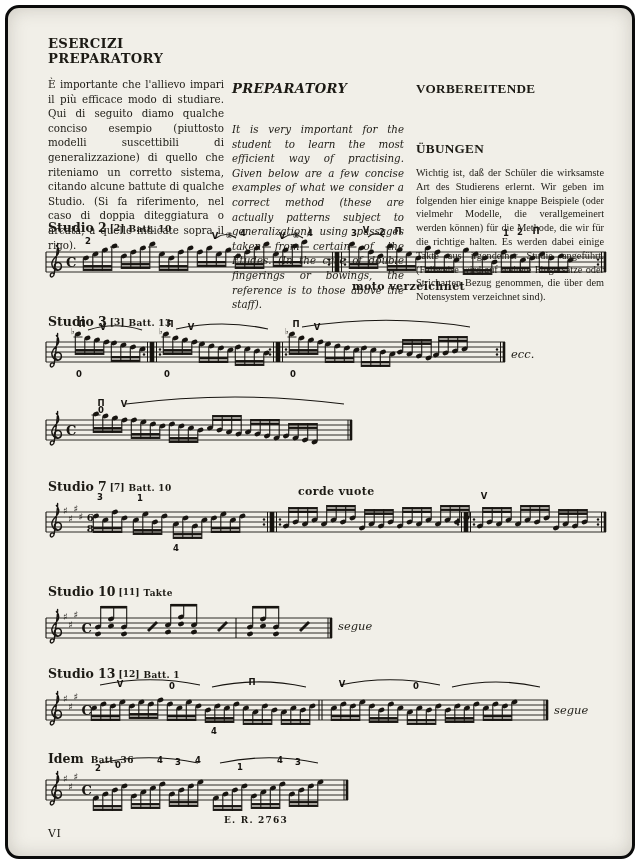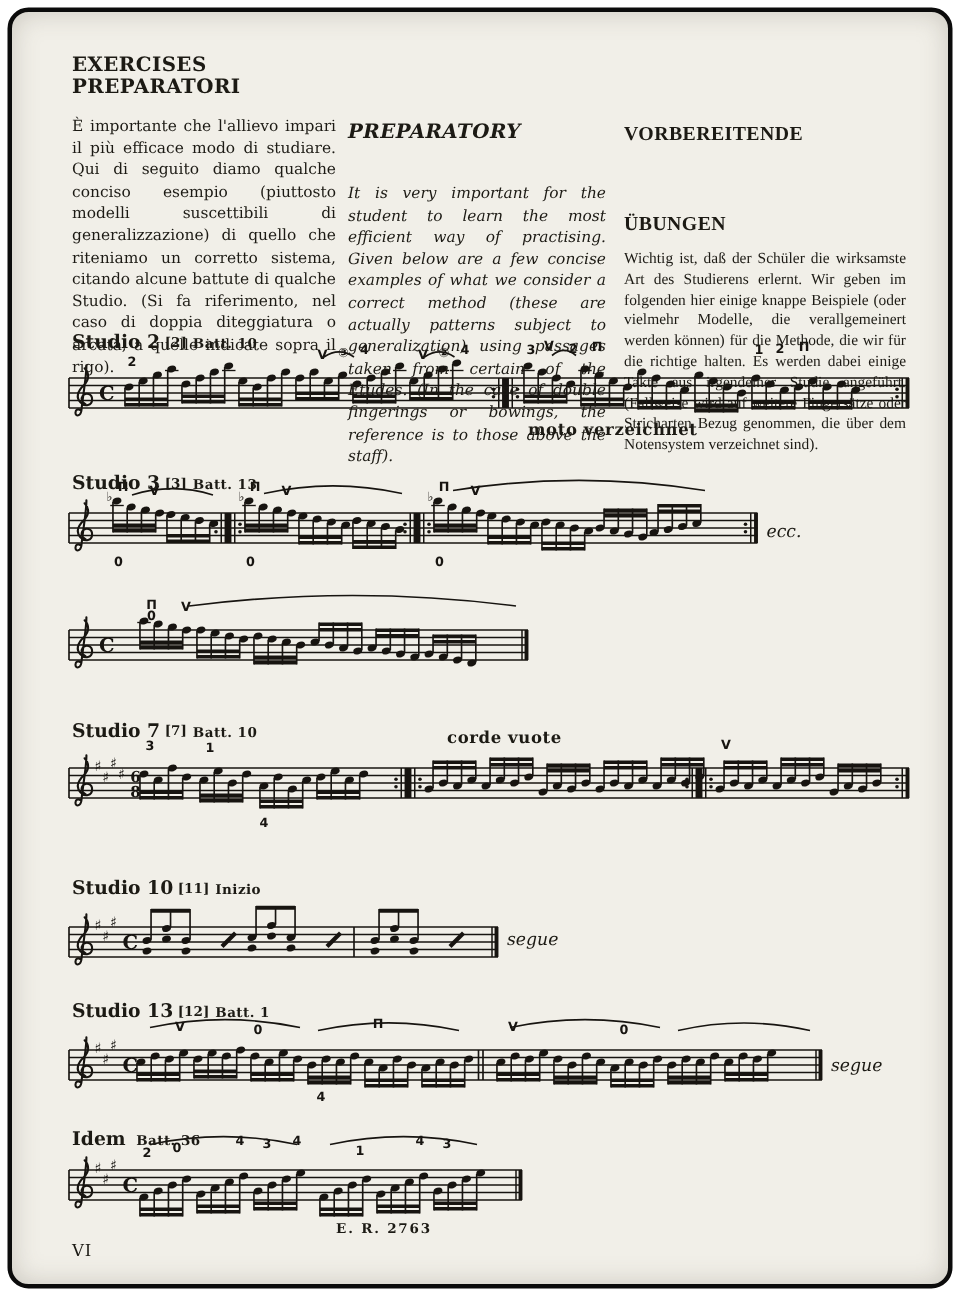--- a/index.html
+++ b/index.html
@@ -829,21 +829,21 @@
     <text x="118" y="768" fill="#171410" font-size="8.5" font-family="&quot;DejaVu Sans&quot;,sans-serif" font-weight="bold" text-anchor="middle">0</text>
     <text x="160" y="763" fill="#171410" font-size="8.5" font-family="&quot;DejaVu Sans&quot;,sans-serif" font-weight="bold" text-anchor="middle">4</text>
     <text x="178" y="765" fill="#171410" font-size="8.5" font-family="&quot;DejaVu Sans&quot;,sans-serif" font-weight="bold" text-anchor="middle">3</text>
     <text x="198" y="763" fill="#171410" font-size="8.5" font-family="&quot;DejaVu Sans&quot;,sans-serif" font-weight="bold" text-anchor="middle">4</text>
     <text x="240" y="770" fill="#171410" font-size="8.5" font-family="&quot;DejaVu Sans&quot;,sans-serif" font-weight="bold" text-anchor="middle">1</text>
     <text x="280" y="763" fill="#171410" font-size="8.5" font-family="&quot;DejaVu Sans&quot;,sans-serif" font-weight="bold" text-anchor="middle">4</text>
     <text x="298" y="765" fill="#171410" font-size="8.5" font-family="&quot;DejaVu Sans&quot;,sans-serif" font-weight="bold" text-anchor="middle">3</text>
   </svg>
 
 <div class="col" id="col-it">
-  <div class="hd">EXERCISES PREPARATORI</div>
+  <div class="hd">ESERCIZI PREPARATORY</div>
   <div>È importante che l'allievo impari il più efficace modo di studiare. Qui di seguito diamo qualche conciso esempio (piuttosto modelli suscettibili di generalizzazione) di quello che riteniamo un corretto sistema, citando alcune battute di qualche Studio. (Si fa riferimento, nel caso di doppia diteggiatura o arcata, a quelle indicate sopra il rigo).</div>
 </div>
 
 <div class="col" id="col-en">
   <div class="hd">
     <span class="hl">PREPARATORY</span>
   </div>
   <div>It is very important for the student to learn the most efficient way of practising. Given below are a few concise examples of what we consider a correct method (these are actually patterns subject to generalization) using passages taken from certain of the Études. (In the case of double fingerings or bowings, the reference is to those above the staff).</div>
 </div>
 
@@ -858,21 +858,21 @@
 <div class="syslabel" style="left:48px;top:220px">
   <span>Studio 2</span><span class="br">[2]</span><span class="bt">Batt. 10</span>
 </div>
 <div class="syslabel" style="left:48px;top:314px">
   <span>Studio 3</span><span class="br">[3]</span><span class="bt">Batt. 13</span>
 </div>
 <div class="syslabel" style="left:48px;top:479px">
   <span>Studio 7</span><span class="br">[7]</span><span class="bt">Batt. 10</span>
 </div>
 <div class="syslabel" style="left:48px;top:584px">
-  <span>Studio 10</span><span class="br">[11]</span><span class="bt">Inizio</span>
+  <span>Studio 10</span><span class="br">[11]</span><span class="bt">Takte</span>
 </div>
 <div class="syslabel" style="left:48px;top:666px">
   <span>Studio 13</span><span class="br">[12]</span><span class="bt">Batt. 1</span>
 </div>
 <div class="syslabel" style="left:48px;top:751px">
   <span>Idem</span><span class="br"></span><span class="bt">Batt. 36</span>
 </div>
 
 <div class="cap-b" style="left:352px;top:280px">moto verzeichnet</div>
 <div class="cap-i" style="left:511px;top:347px">ecc.</div>

